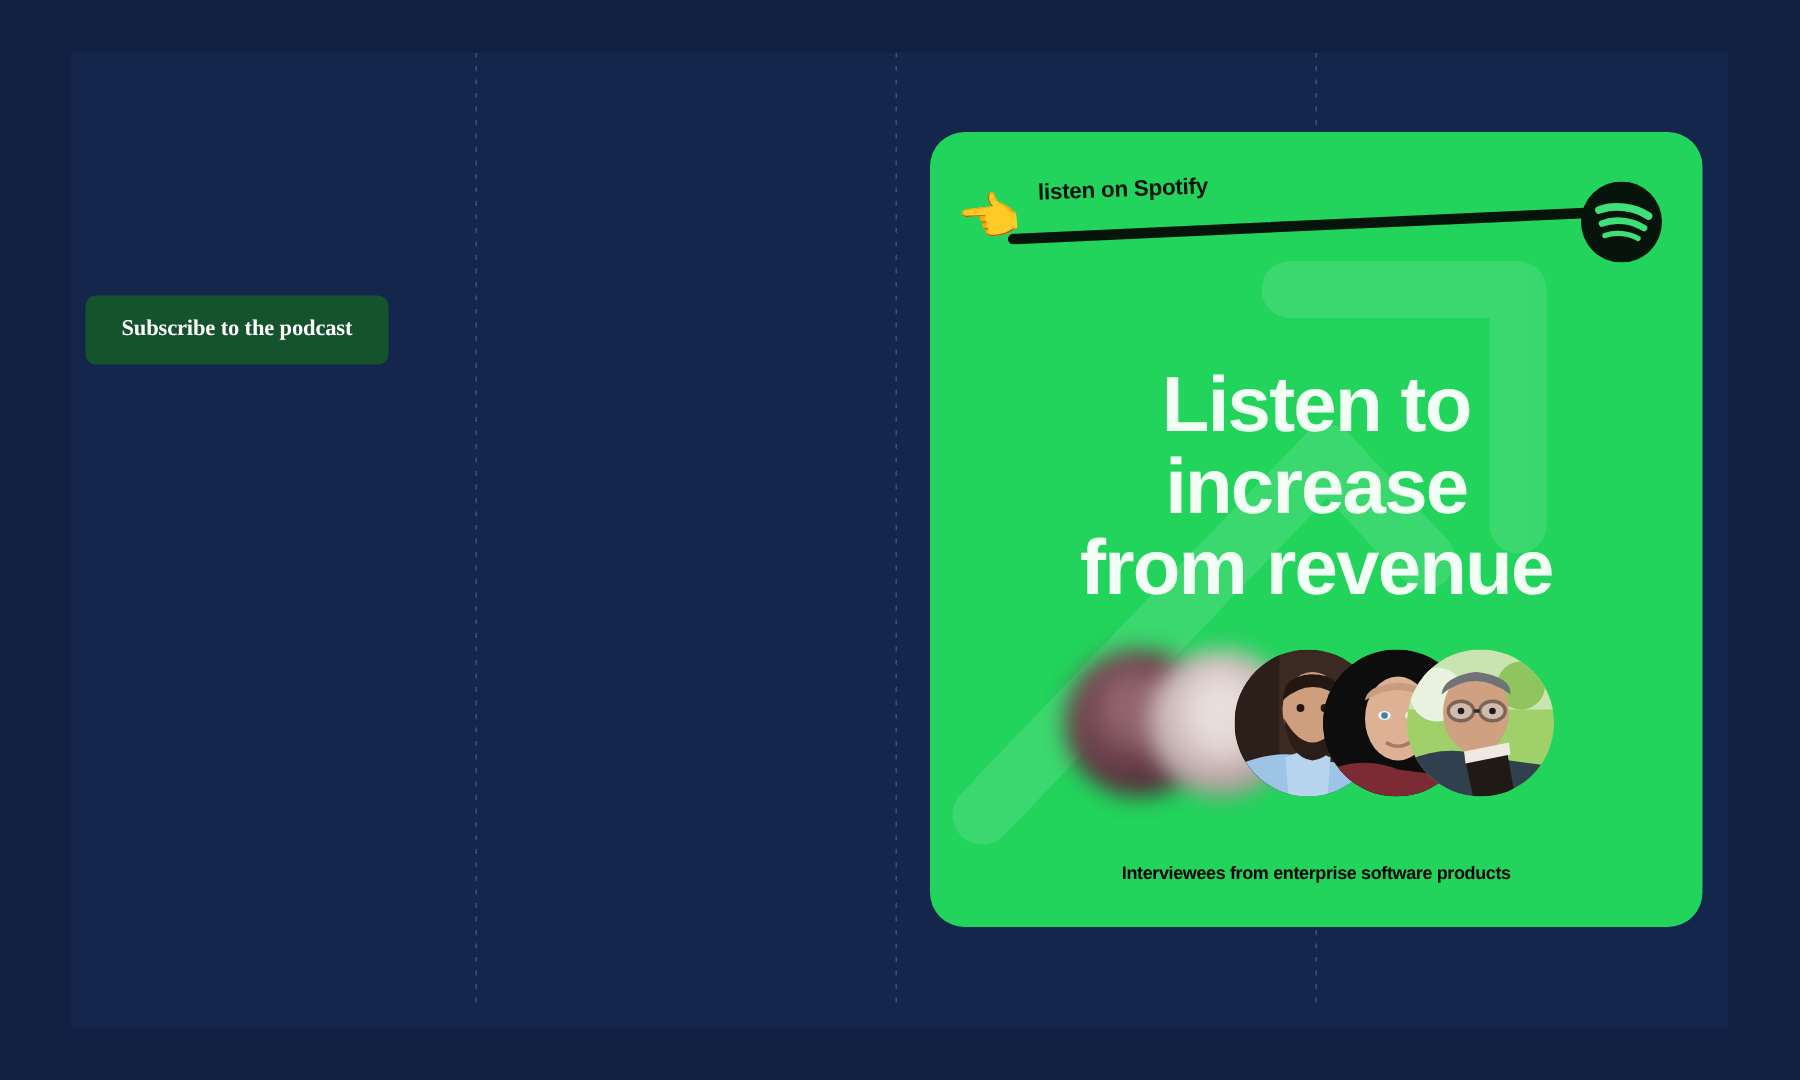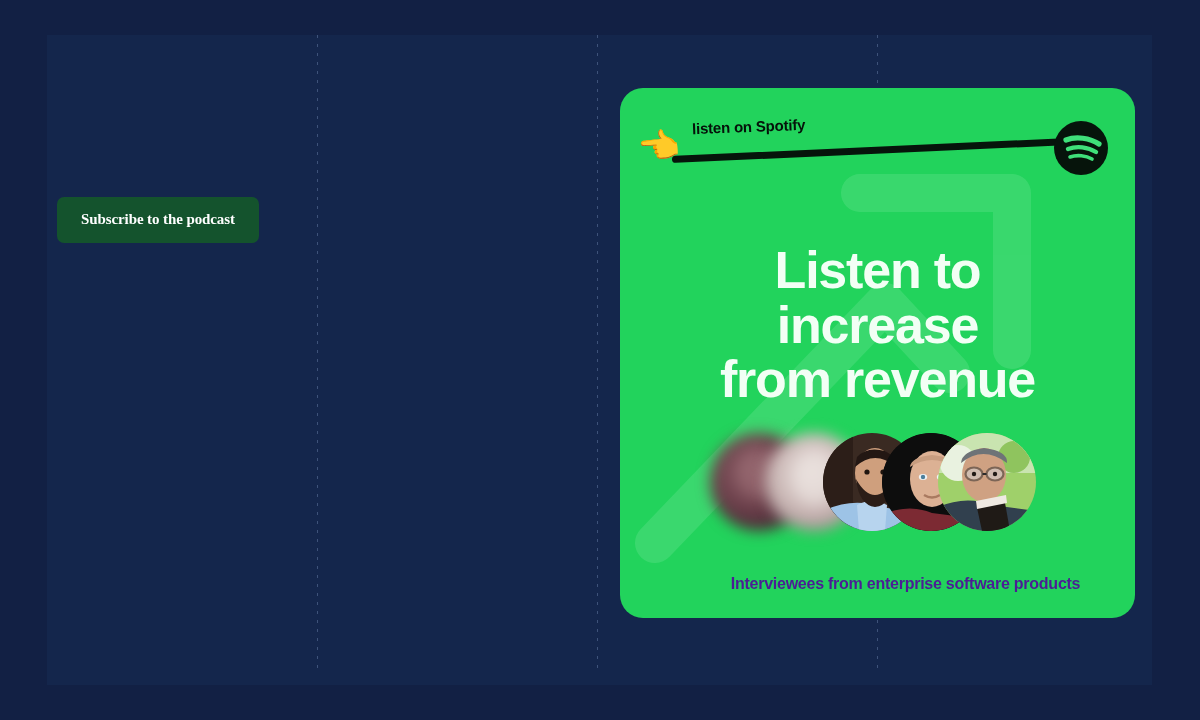--- a/index.html
+++ b/index.html
@@ -111,23 +111,22 @@
   #avatar-1 { left:90px;  filter:blur(7px); }
   #avatar-2 { left:145px; filter:blur(7px); }
   #avatar-3 { left:203px; }
   #avatar-4 { left:262px; }
   #avatar-5 { left:318px; }
 
   
   #card-caption {
     position:absolute; left:0; top:487px; width:515px;
     text-align:center;
-    font-size:16px; font-weight:700; color:#4c1d95;
+    font-size:12px; font-weight:700; color:#000000;
     letter-spacing:-.25px;
-    margin-left:28px;
   }
 </style>
 </head>
 <body>
 
 <div id="page">
 
   <div id="panel"></div>
 
   <div class="guide" id="guide-1"></div>

